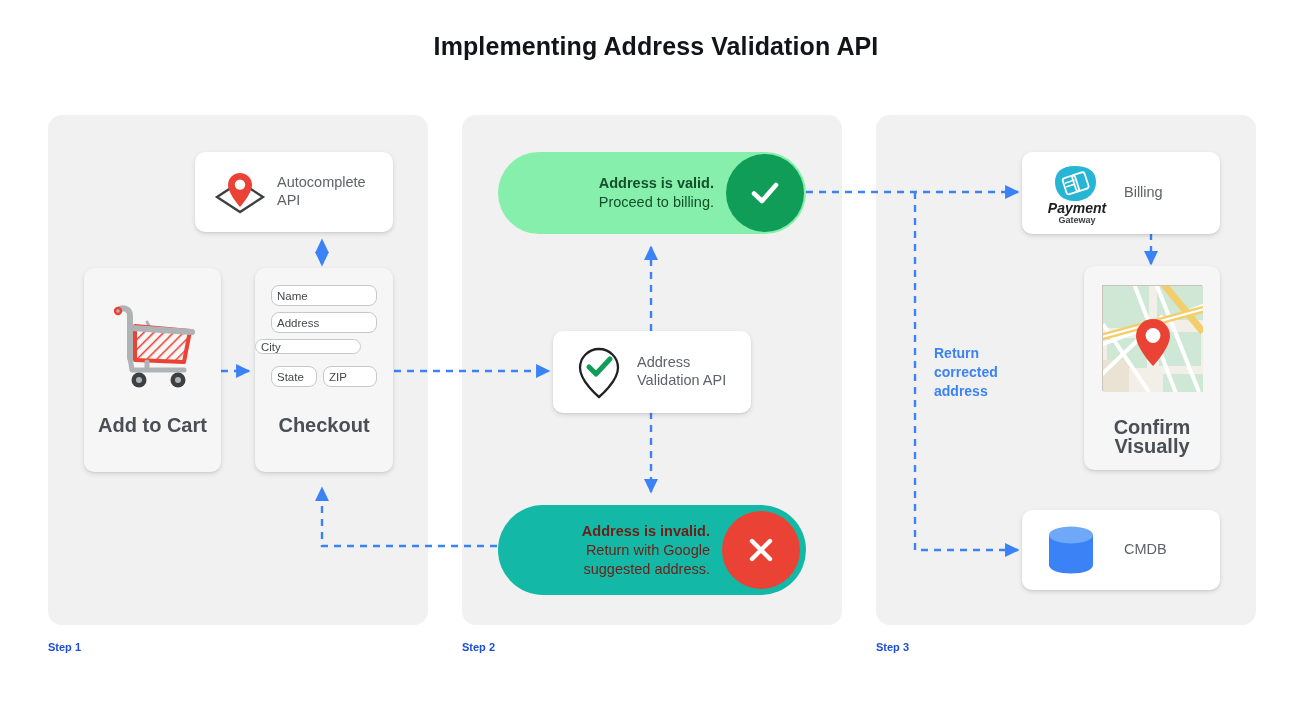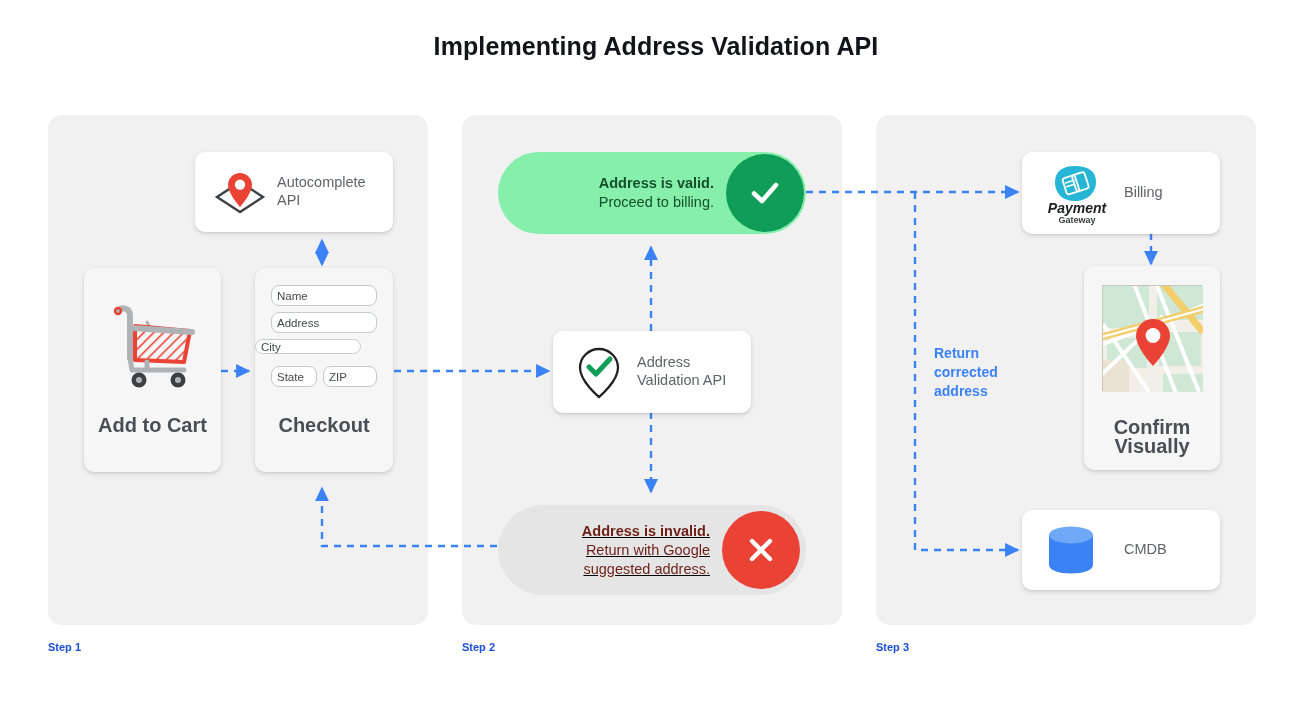--- a/index.html
+++ b/index.html
@@ -51,21 +51,21 @@
     font-size: 14.5px; color: #5f6368; line-height: 18px;
   }
 
   
   .pill {
     position: absolute;
     border-radius: 999px;
     display: flex; align-items: center; justify-content: flex-end;
   }
   .pill-valid { background: #86efac; }
-  .pill-invalid { background: #e5e5e5; text-decoration: underline; }
+  .pill-invalid { background: #14b8a6; }
   .pill-text { text-align: right; line-height: 19px; padding-right: 12px; }
   .pill-text .b { font-weight: bold; font-size: 14.5px; display: block; }
   .pill-text .n { font-size: 14.5px; display: block; }
   .pill-valid .pill-text { color: #14502a; }
   .pill-invalid .pill-text { color: #6d1f17; }
   .badge {
     border-radius: 50%;
     display: flex; align-items: center; justify-content: center;
     flex: none;
   }

